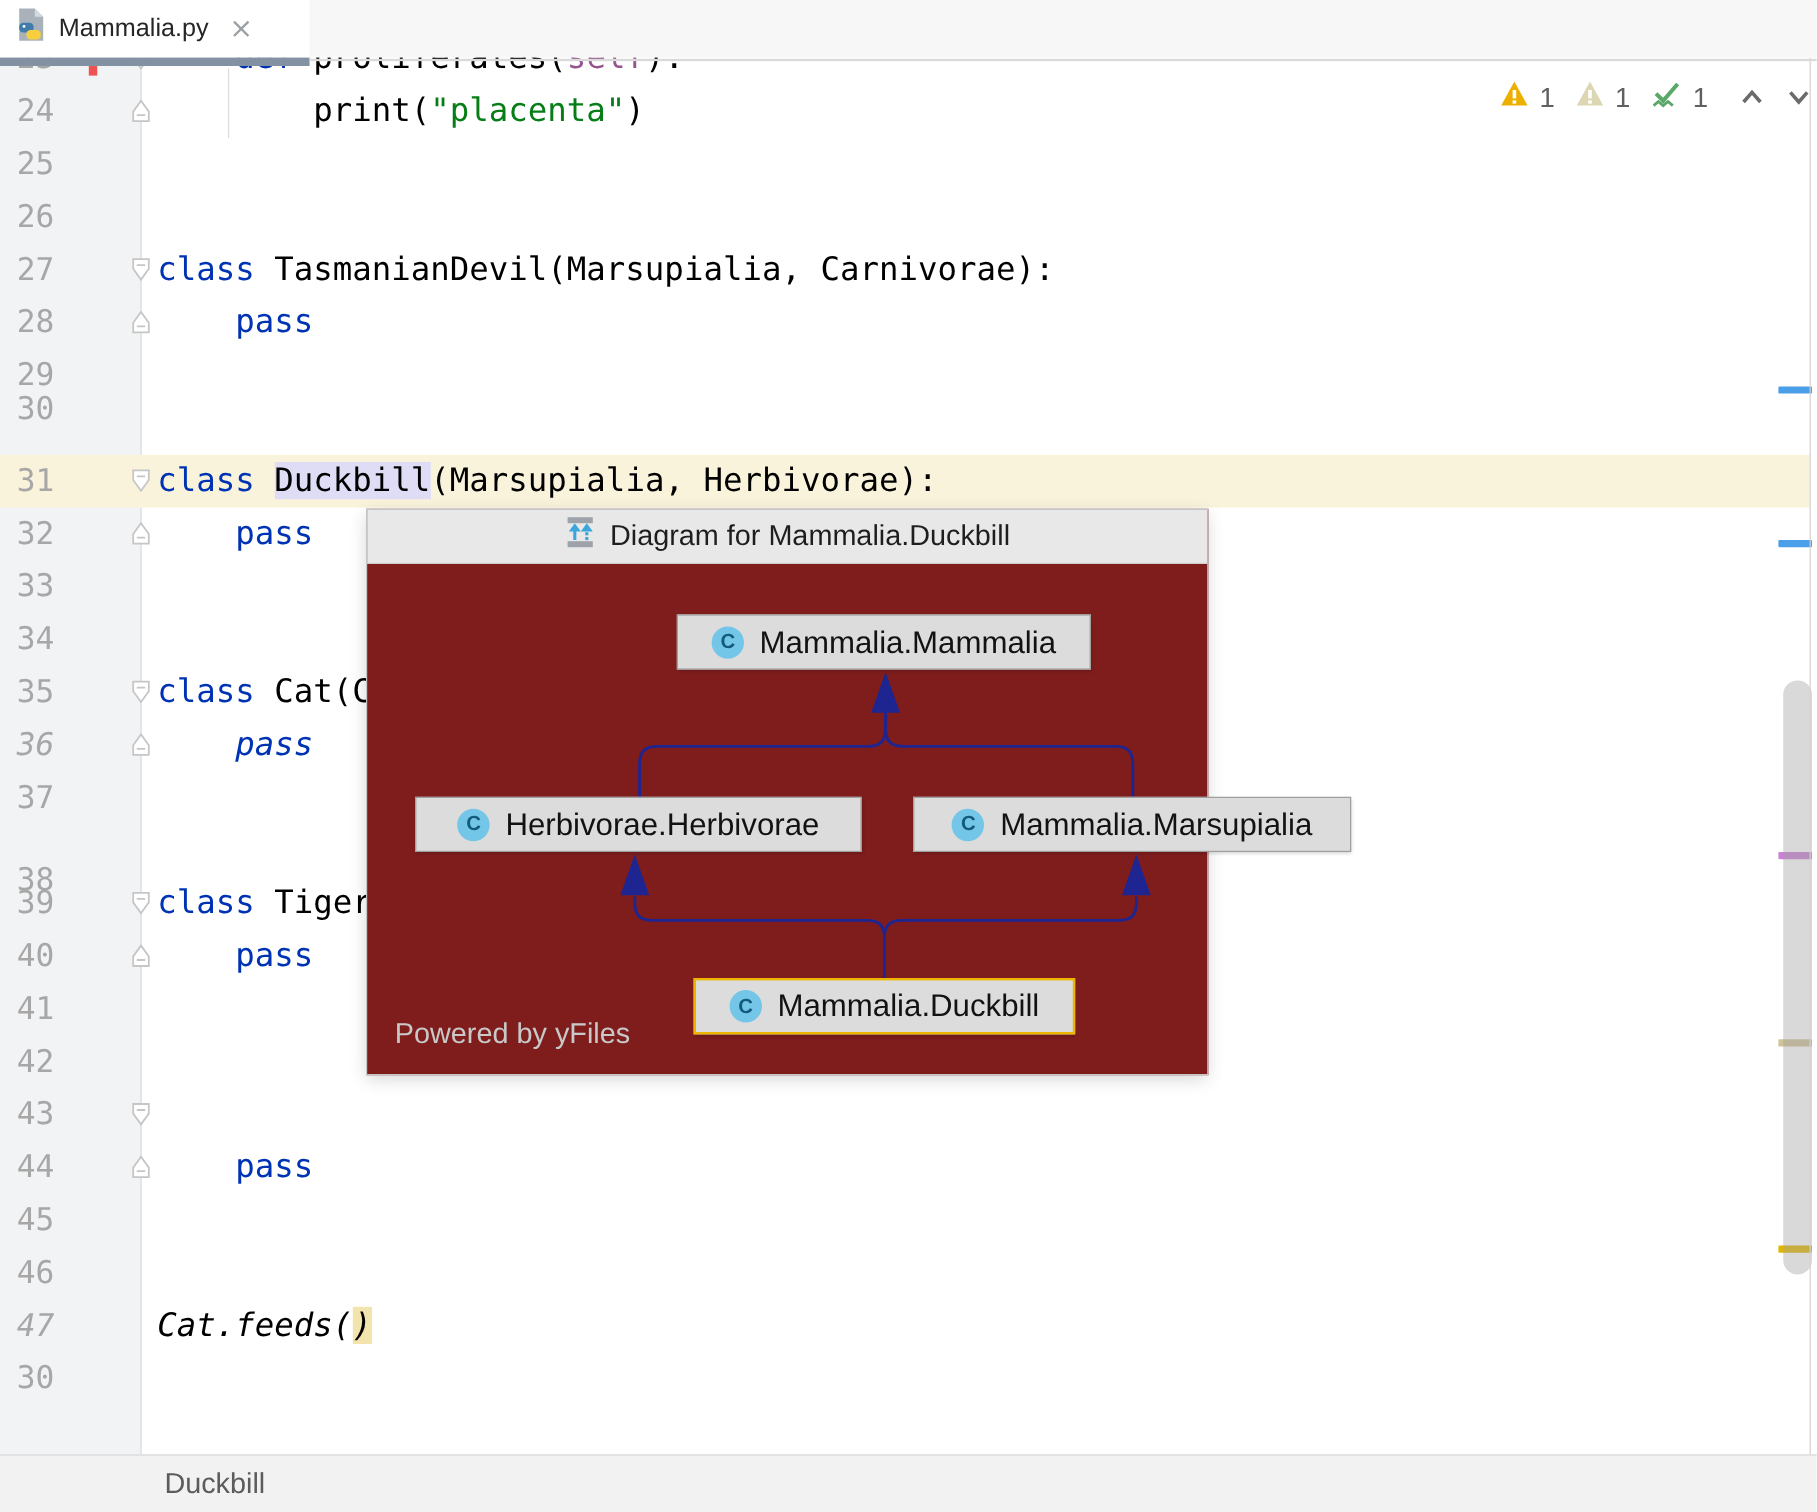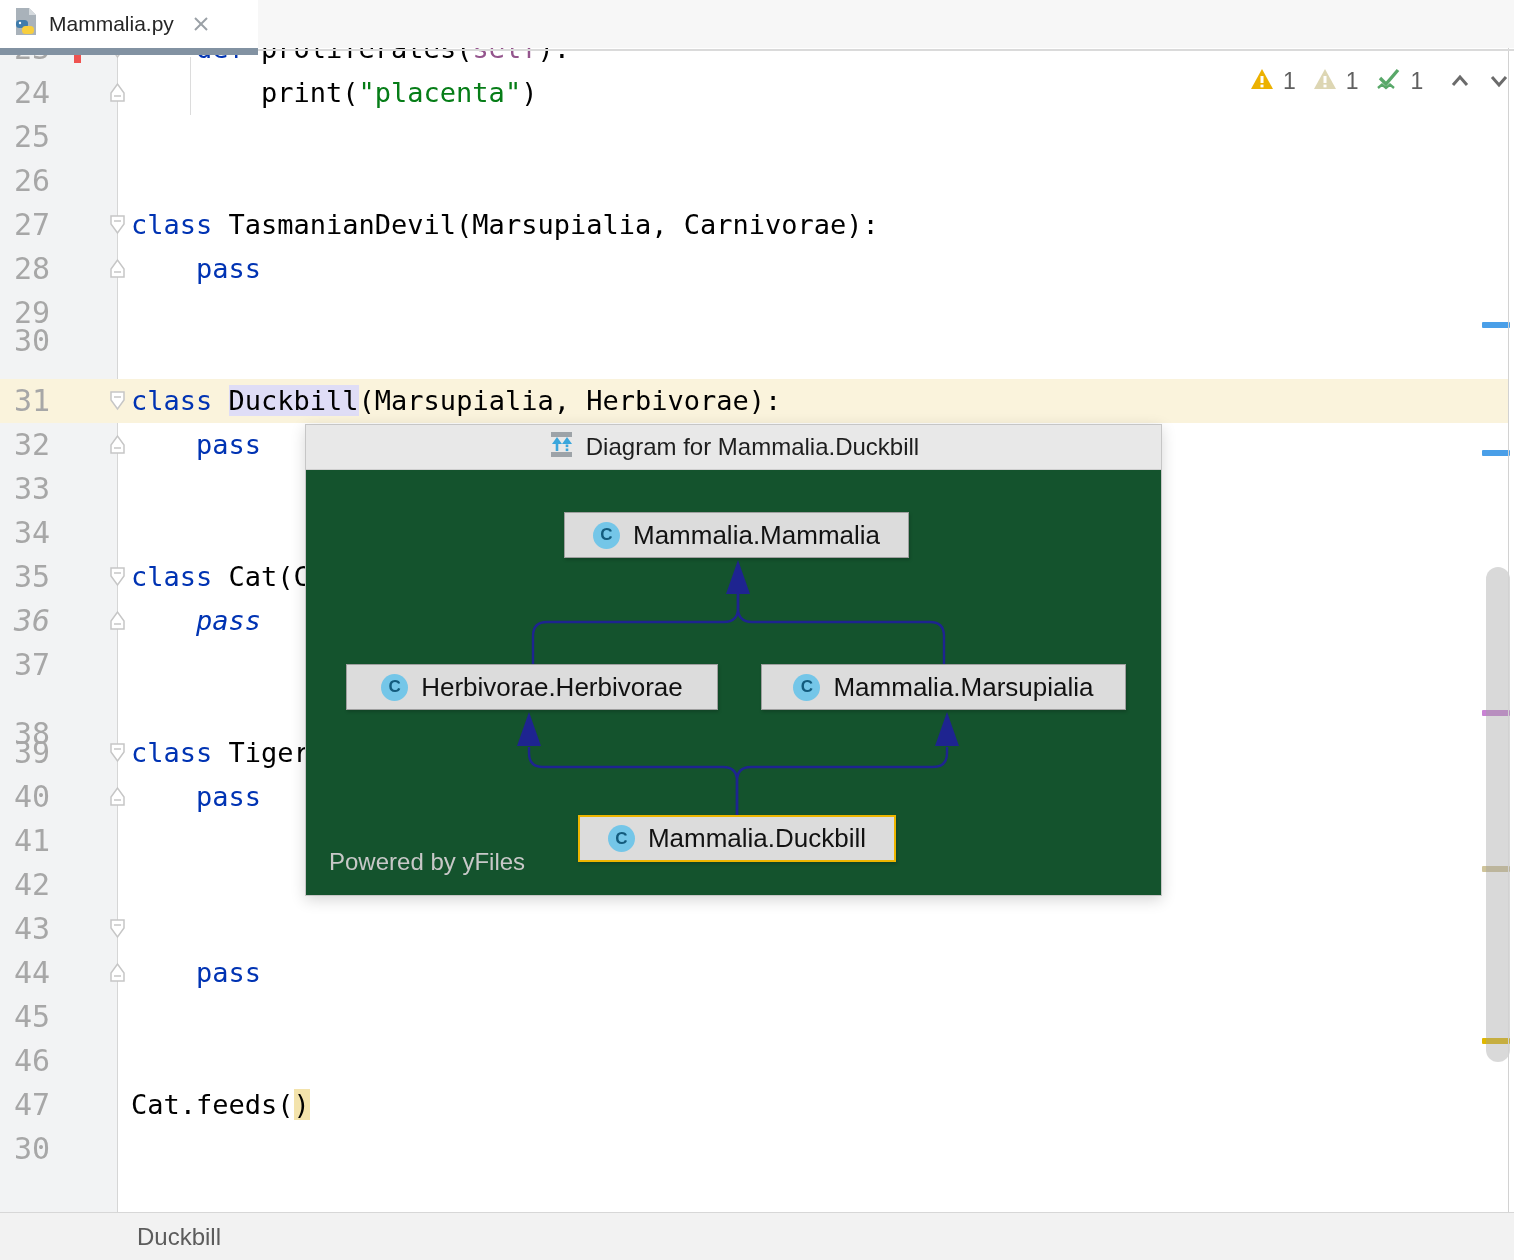--- a/index.html
+++ b/index.html
@@ -18,37 +18,37 @@
   .tabbar-line{position:absolute;left:258px;top:49px;width:1256px;height:2px;background:#dadada;z-index:31;}
   
   .editor{position:absolute;left:0;top:48px;width:1514px;height:1164px;background:#fff;z-index:1;}
   .gutter-bg{position:absolute;left:0;top:0;width:117px;height:1164px;background:#f2f3f4;}
   .fold-sepline{position:absolute;left:117px;top:0;width:1px;height:1164px;background:#d6d6d6;}
   .red-tick{position:absolute;left:74px;top:2px;width:7px;height:13px;background:#ef5350;}
   .indent-guide{position:absolute;left:190px;top:9px;width:1px;height:58px;background:#dcdcdc;}
   .row{position:absolute;left:0;width:1508px;height:44px;}
   .row.current{background:var(--cur-line);}
   .lnum{position:absolute;left:14px;top:0;height:44px;line-height:44px;
-        font-family:"DejaVu Sans Mono",monospace;font-size:30px;color:#a7a7a7;}
+        font-family:"DejaVu Sans Mono",monospace;font-size:26px;color:#a7a7a7;}
   .code{position:absolute;left:131px;top:0;height:44px;line-height:44px;white-space:pre;
         font-family:"DejaVu Sans Mono",monospace;font-size:27px;color:#000;}
   .tk-kw{color:var(--kw);} .tk-str{color:var(--str);} .tk-self{color:var(--self);}
   .hl-ident{background:var(--ident-hl);} .hl-brace{background:var(--brace-hl);}
   .fold{position:absolute;left:109px;top:11px;width:17px;height:21px;}
   
   .mark{position:absolute;left:1482px;width:28px;height:6px;border-radius:1px;}
   .thumb{position:absolute;left:1486px;top:519px;width:24px;height:495px;
          background:rgba(160,160,160,.40);border-radius:12px;}
   .right-line{position:absolute;left:1508px;top:0;width:1px;height:1164px;background:#d2d2d2;}
   
   .inspections{position:absolute;left:1250px;top:18px;height:30px;display:flex;align-items:center;gap:9px;}
   .insp-count{font-size:23px;color:#606060;margin-right:8px;}
   .insp-nav{margin-left:10px;display:flex;align-items:center;}
   
-  .popup{position:absolute;left:305px;top:424px;width:857px;height:472px;background:#14532d;
+  .popup{position:absolute;left:305px;top:424px;width:702px;height:472px;background:#7f1d1d;
          border:1px solid #c6c6c6;box-shadow:0 4px 14px rgba(0,0,0,.16);z-index:20;box-sizing:border-box;}
   .popup-title{height:44px;background:#e8e8e8;border-bottom:1px solid #cfcfcf;
                display:flex;align-items:center;justify-content:center;gap:11px;
                font-size:24px;color:#1e1e1e;}
   .popup-body{position:relative;width:855px;height:426px;}
   .edges{position:absolute;left:0;top:0;}
   .dg-node{position:absolute;background:var(--node-bg);border:1px solid #9f9f9f;
            box-shadow:1px 2px 3px rgba(0,0,0,.18);display:flex;align-items:center;justify-content:center;
            gap:13px;font-size:26px;color:#121212;box-sizing:border-box;}
   .dg-node.selected{border:2px solid var(--sel-border);}
@@ -192,21 +192,21 @@
             <line x1="5" y1="14" x2="12" y2="14" stroke="#c6c6c6" stroke-width="1.5"></line>
           </svg></span>
         <span class="code"><span>    </span><span class="tk-kw">pass</span></span>
       </div>
       <div class="row" style="top: 947px;">
         <span class="lnum">45</span>
       </div>
       <div class="row" style="top: 991px;">
         <span class="lnum">46</span>
       </div>
-      <div class="row" style="top: 1035px;">
+      <div class="row" style="top: 1035px; font-style: italic;">
         <span class="lnum">47</span>
         <span class="code"><span>Cat.feeds(</span><span class="hl-brace">)</span></span>
       </div>
       <div class="row" style="top: 1079px;">
         <span class="lnum">30</span>
       </div>
     </div>
   <div class="indent-guide"></div>
 
   <div class="inspections">

